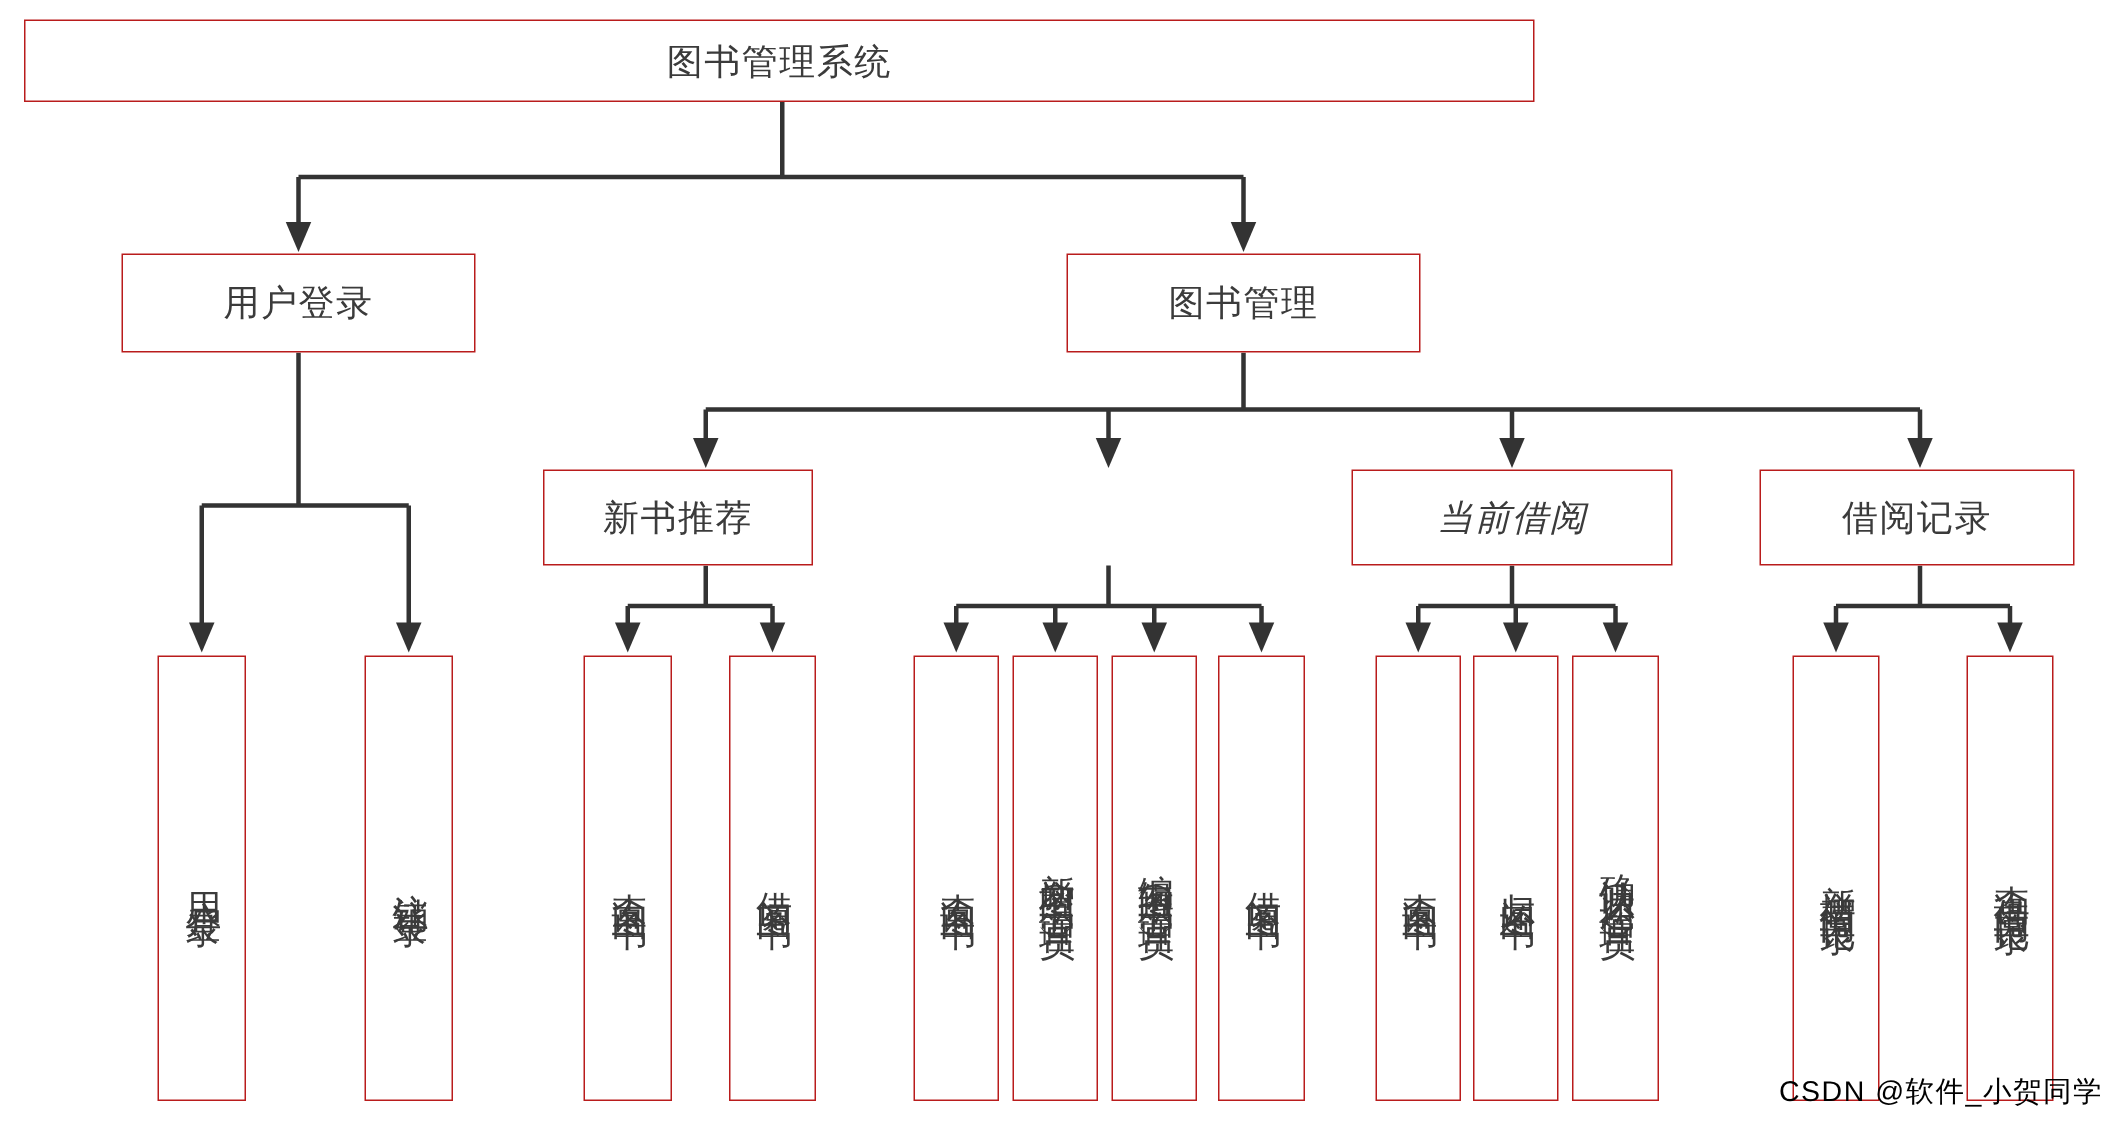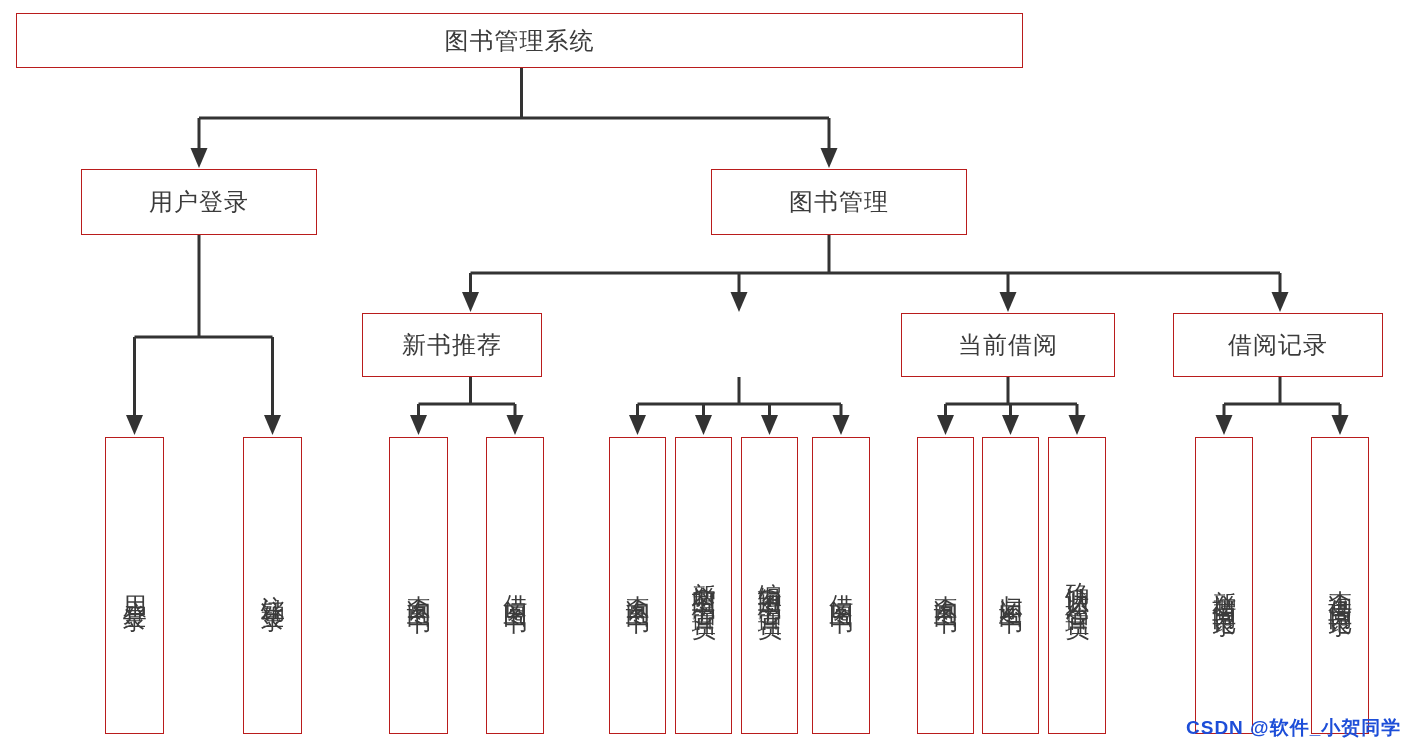--- a/index.html
+++ b/index.html
@@ -35,25 +35,24 @@
     text-orientation: mixed;
     letter-spacing: 5px;
     line-height: 1.1;
     white-space: nowrap;
   }
   .watermark {
     position: absolute;
     left: 1186px;
     top: 715px;
     font-size: 19px;
-    color: #1d4ed8;
+    color: #000000;
     letter-spacing: 1px;
     z-index: 3;
     white-space: nowrap;
-    font-weight: bold;
   }
 </style>
 </head>
 <body>
 
 <div class="canvas">
 
   <svg class="connectors" width="1405" height="747" viewBox="0 0 1405 747">
 
     <path d="M521.5 67 V118 M199 118 H829 M199 118 V150 M829 118 V150" stroke="#333333" stroke-width="3" fill="none"></path>
@@ -93,28 +92,28 @@
     </g>
   </svg>
 
   <div class="node" style="left:16px; top:13px; width:1007px; height:55px;">
     <span>图书管理系统</span>
   </div>
 
   <div class="node" style="left:81px; top:169px; width:236px; height:66px;">
     <span>用户登录</span>
   </div>
-  <div class="node" style="left:711px; top:169px; width:256px; height:66px;">
+  <div class="node" style="left:711px; top:169px; width:236px; height:66px;">
     <span>图书管理</span>
   </div>
 
   <div class="node" style="left:362px; top:313px; width:180px; height:64px;">
     <span>新书推荐</span>
   </div>
-  <div class="node" style="left:901px; top:313px; width:214px; height:64px;">
+  <div class="node" style="left:901px; top:313px; width:214px; height:64px;font-style:italic;">
     <span>当前借阅</span>
   </div>
   <div class="node" style="left:1173px; top:313px; width:210px; height:64px;">
     <span>借阅记录</span>
   </div>
 
   <div class="node vnode" style="left:105px; top:437px; width:59px; height:297px;">
     <span>用户登录</span>
   </div>
   <div class="node vnode" style="left:243px; top:437px; width:59px; height:297px;">

